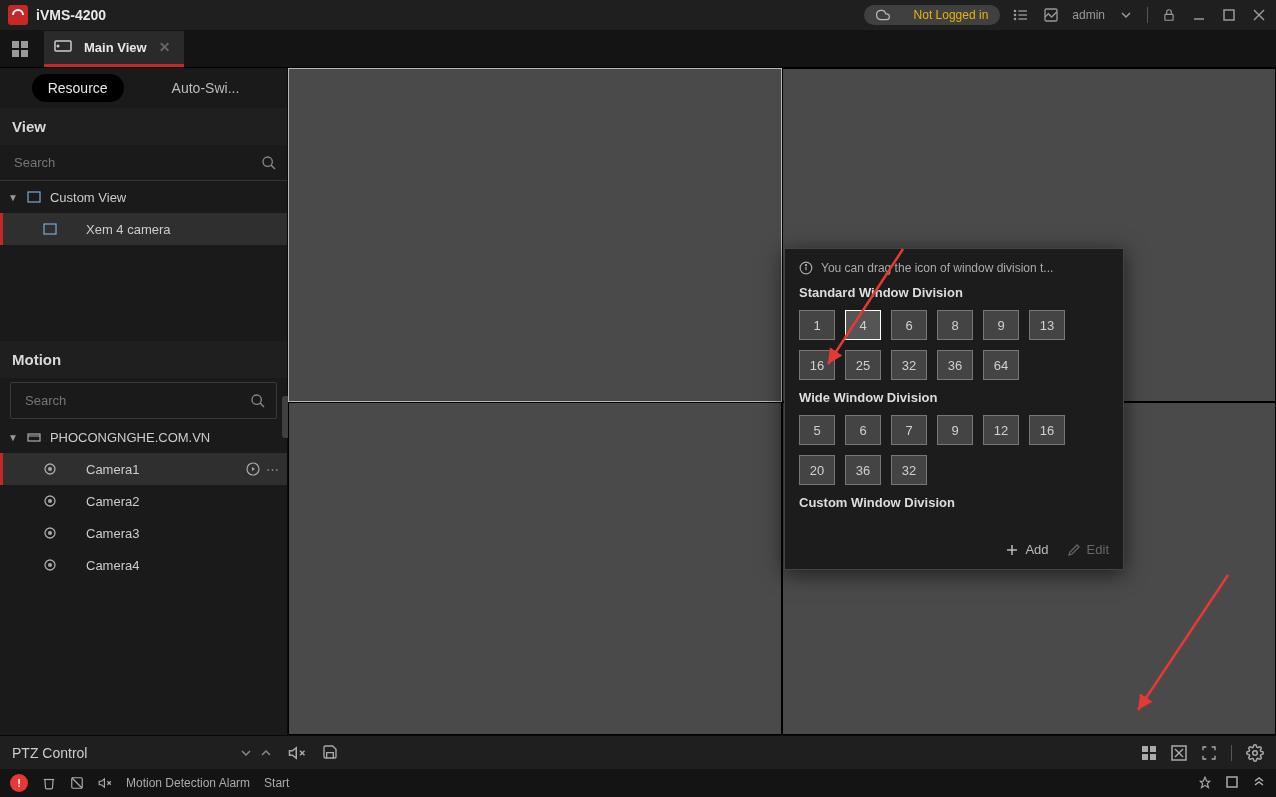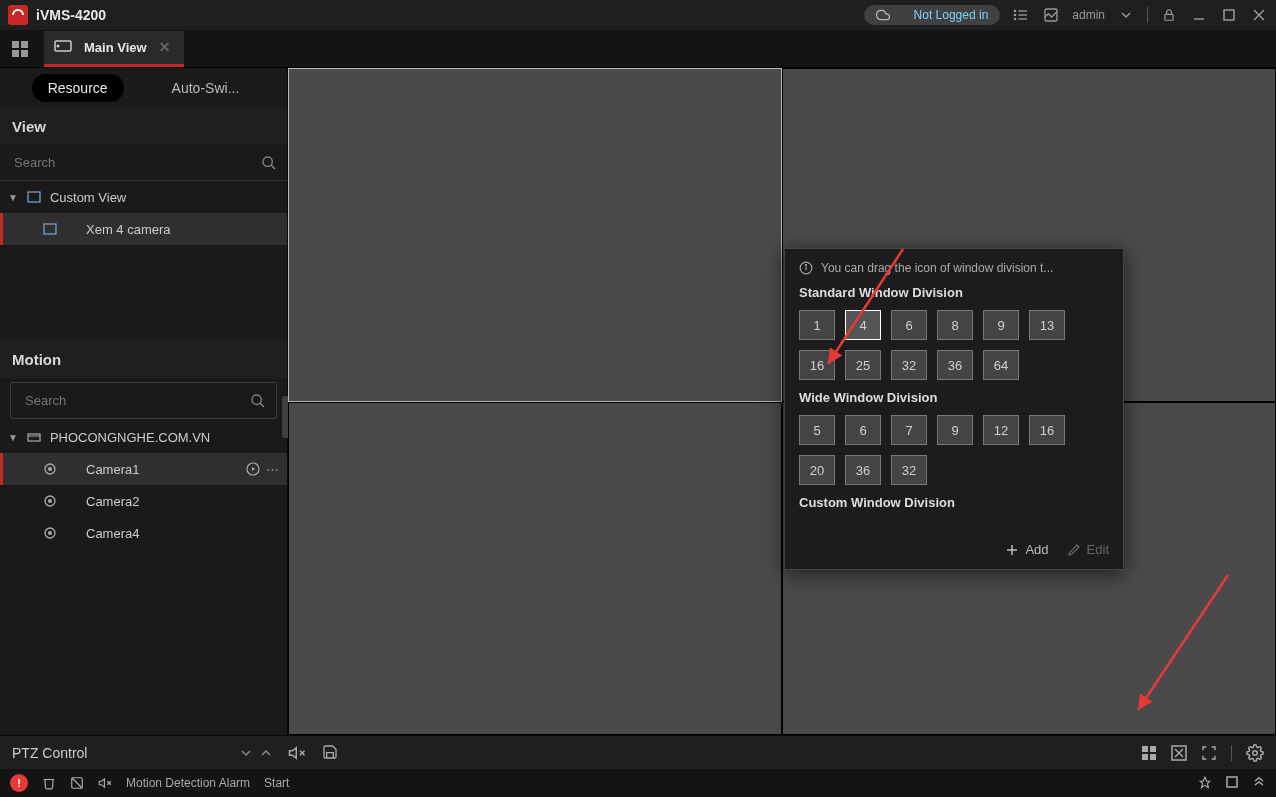--- a/index.html
+++ b/index.html
@@ -4,21 +4,21 @@
 <style>
 * { margin: 0; padding: 0; box-sizing: border-box; font-family: "Segoe UI", Arial, sans-serif; }
 body { width: 1276px; height: 797px; background: #1a1a1a; color: #ccc; overflow: hidden; position: relative; font-size: 13px; }
 
 
 .titlebar { height: 30px; background: #1f1f1f; display: flex; align-items: center; padding: 0 8px; }
 .logo { width: 20px; height: 20px; background: #c62828; border-radius: 3px; margin-right: 8px; position: relative; }
 .logo:before { content:""; position:absolute; left:50%; top:50%; width:8px; height:8px; border:2px solid #fff; border-radius:50%; transform: translate(-50%,-50%); clip-path: polygon(0 0,100% 0,100% 50%,0 50%); }
 .app-title { font-weight: 600; color: #e8e8e8; font-size: 14px; }
 .titlebar-right { margin-left: auto; display: flex; align-items: center; gap: 12px; }
-.cloud-status { background: #404040; border-radius: 12px; padding: 3px 12px; font-size: 12px; color: #7dd3fc; display:flex; align-items:center; gap:24px; }
+.cloud-status { background: #404040; border-radius: 12px; padding: 3px 12px; font-size: 12px; color: #eab308; display:flex; align-items:center; gap:24px; }
 .title-icon { width: 18px; height: 18px; display:flex; align-items:center; justify-content:center; color:#999; cursor:pointer; }
 .title-divider { width:1px; height:16px; background:#555; }
 .user-label { font-size:12px; color:#999; }
 
 
 .tabbar { height: 38px; background: #141414; display: flex; align-items: center; padding-left: 8px; border-bottom:1px solid #000; }
 .grid-btn { width: 24px; height:24px; display:flex; align-items:center; justify-content:center; margin-right:12px; cursor:pointer; }
 .tab { height: 36px; display:flex; align-items:center; gap:12px; padding: 0 14px 0 10px; background:#2a2a2a; border-bottom:3px solid #c62828; color:#e8e8e8; font-weight:600; cursor:pointer; }
 .tab .close { color:#666; font-size:14px; }
 
@@ -244,20 +244,29 @@
           </div>
         </div>
         <div class="tree-row indent1">
           <span class="row-ic cam">
               <svg width="12" height="12" viewBox="0 0 12 12">
                 <circle cx="6" cy="6" r="5" fill="none" stroke="#aaa" stroke-width="1.3"></circle>
                 <circle cx="6" cy="6" r="2" fill="#aaa"></circle>
               </svg>
             </span>
           <span>Camera2</span>
+        </div>
+        <div class="tree-row indent1">
+          <span class="row-ic cam">
+              <svg width="12" height="12" viewBox="0 0 12 12">
+                <circle cx="6" cy="6" r="5" fill="none" stroke="#aaa" stroke-width="1.3"></circle>
+                <circle cx="6" cy="6" r="2" fill="#aaa"></circle>
+              </svg>
+            </span>
+          <span>Camera3</span>
         </div>
         <div class="tree-row indent1">
           <span class="row-ic cam">
               <svg width="12" height="12" viewBox="0 0 12 12">
                 <circle cx="6" cy="6" r="5" fill="none" stroke="#aaa" stroke-width="1.3"></circle>
                 <circle cx="6" cy="6" r="2" fill="#aaa"></circle>
               </svg>
             </span>
           <span>Camera4</span>
         </div>

